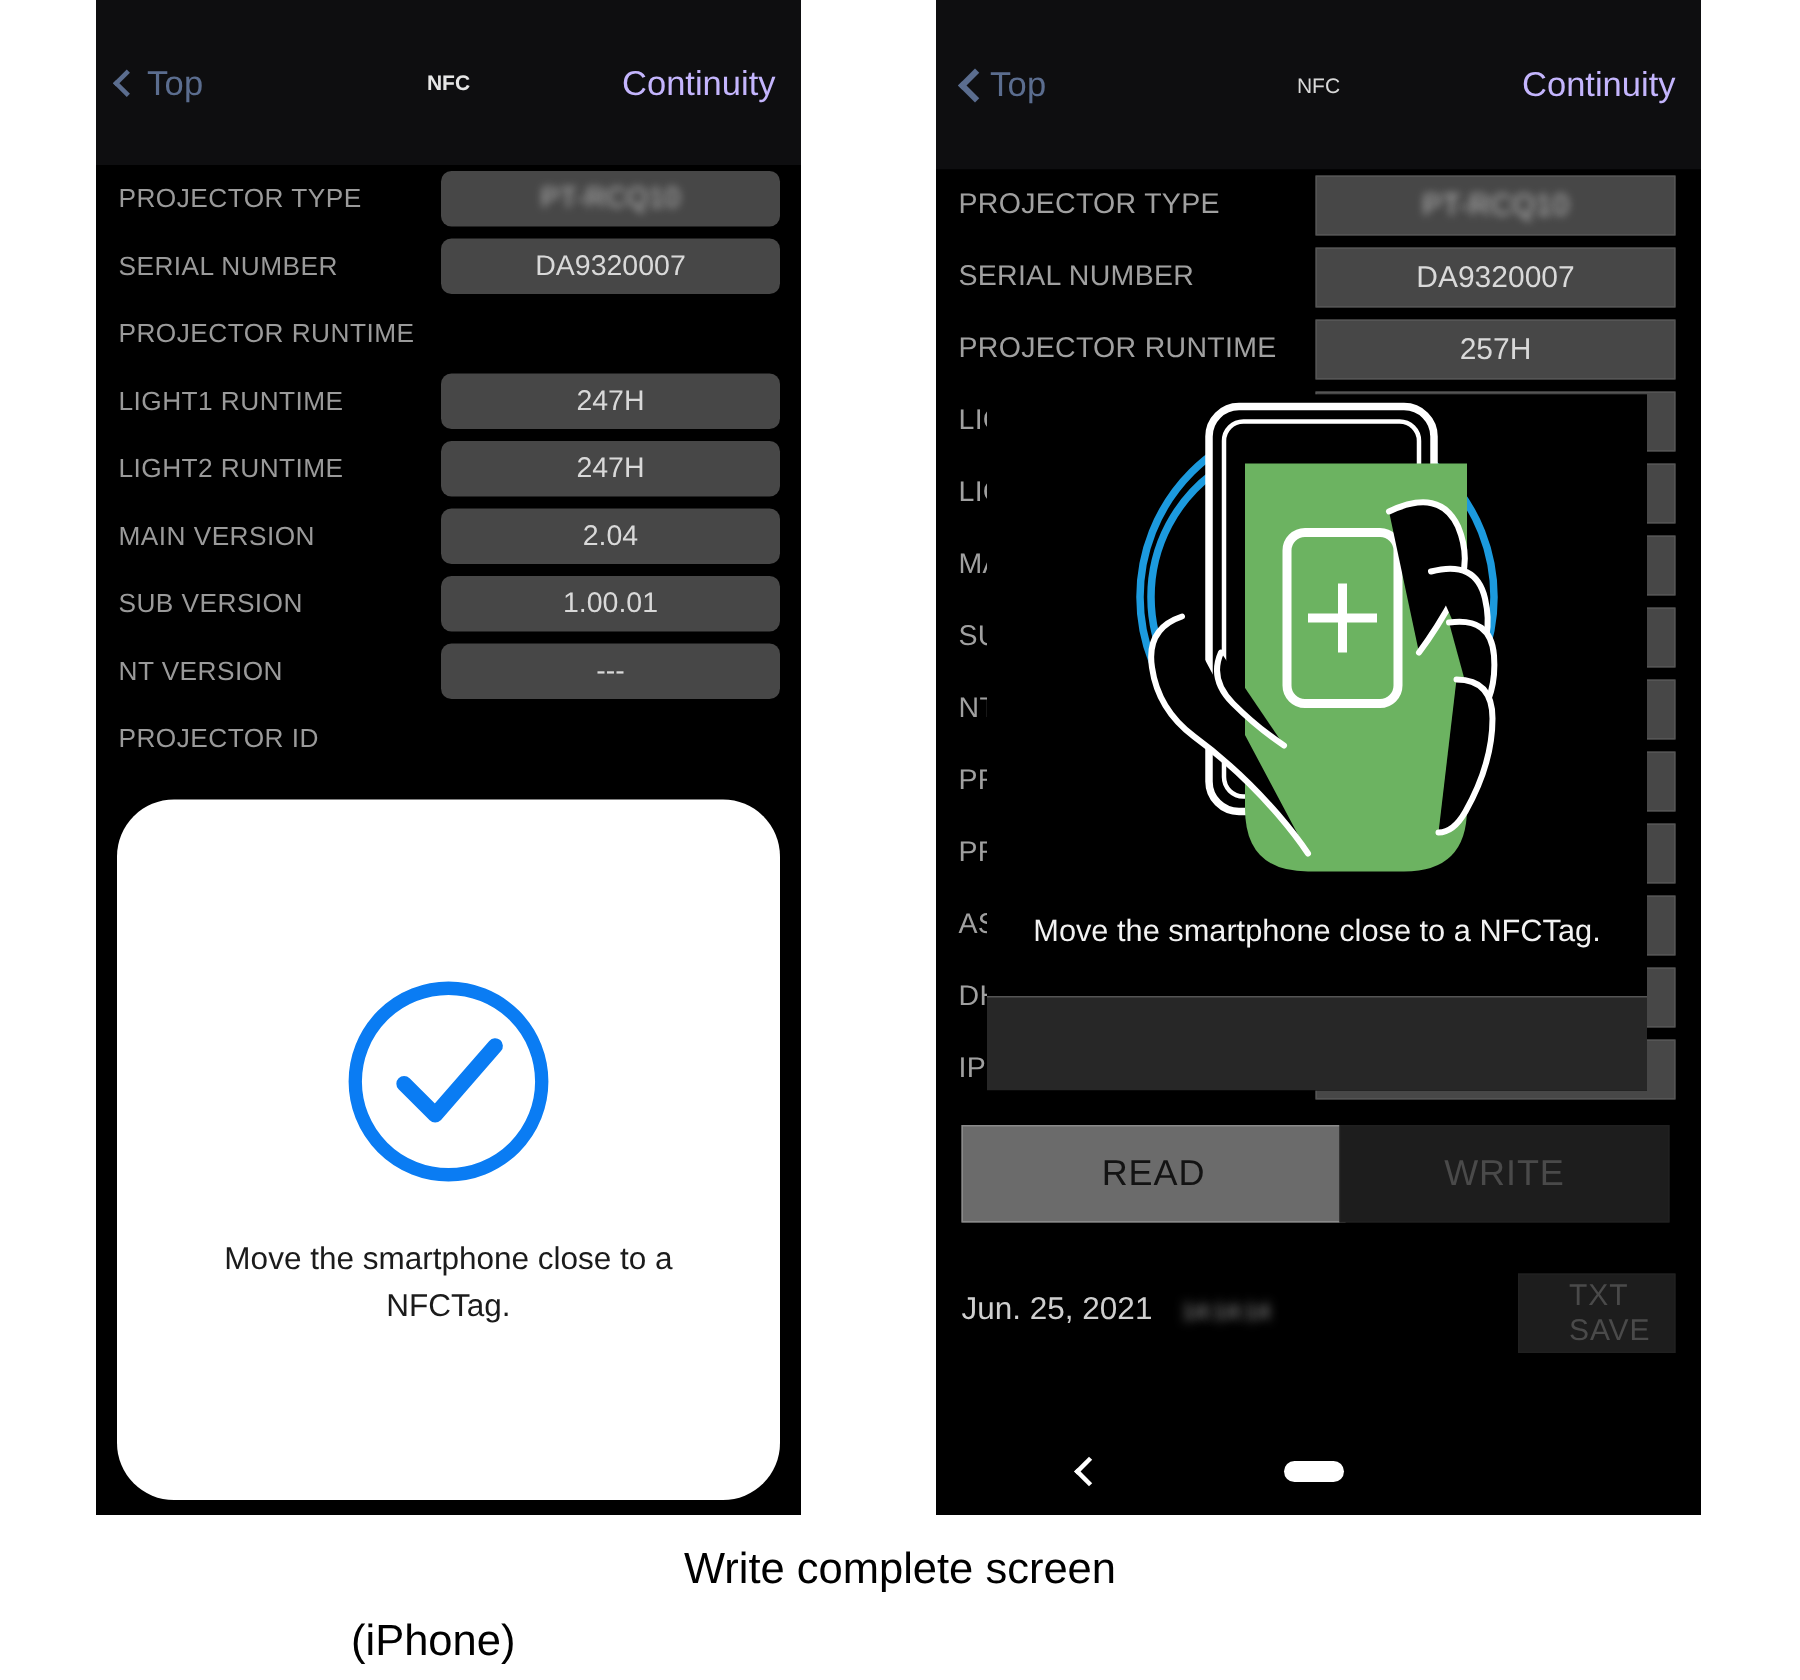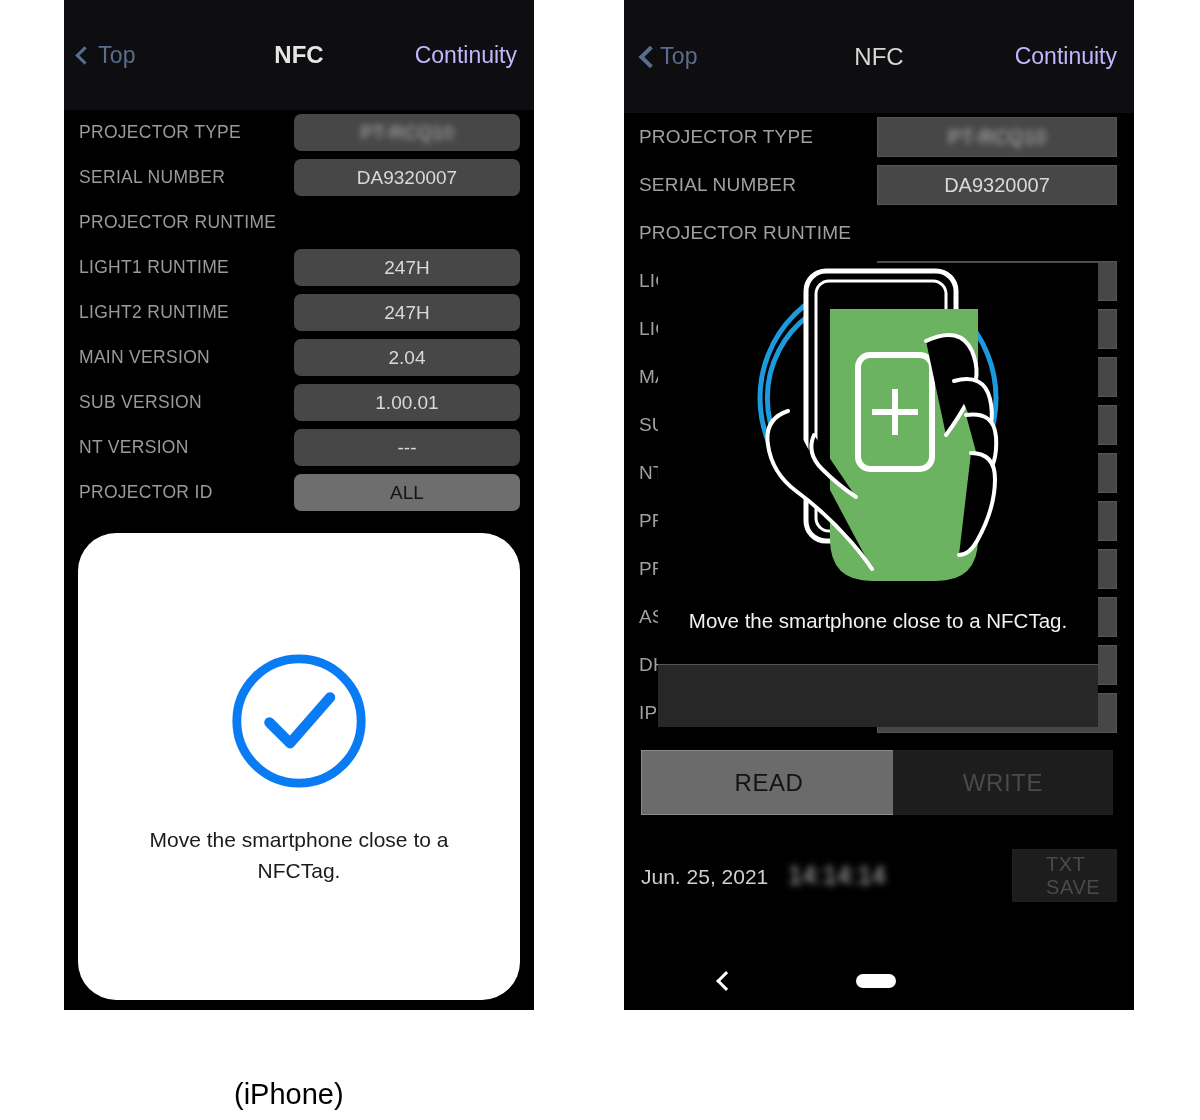--- a/index.html
+++ b/index.html
@@ -26,21 +26,21 @@
   #android-panel .navbar { height: 113px; }
 
   .nav-back { display: flex; align-items: center; color: #5b6d8f; cursor: pointer; }
   .chev-left {
     display: inline-block; width: 13px; height: 13px;
     border-left: 3.2px solid #5b6d8f; border-bottom: 3.2px solid #5b6d8f;
     transform: rotate(45deg);
   }
   .nav-back-label { font-size: 23px; color: #5b6d8f; letter-spacing: .2px; }
   .nav-title { position: absolute; left: 0; right: 0; text-align: center;
-               font-size: 24px; color: #d8d8d8; pointer-events: none; }
+               font-size: 14px; color: #d8d8d8; pointer-events: none; }
   #iphone-panel .nav-title { font-weight: bold; color: #e6e6e6; }
   .nav-right { position: absolute; font-size: 23px; color: #c4b5fd; cursor: pointer; }
 
   #iphone-panel .nav-back { left: 14px; position: absolute; gap: 7px; }
   #iphone-panel .nav-right { right: 17px; }
   #android-panel .nav-back { left: 18px; position: absolute; gap: 2px; }
   #android-panel .nav-back .chev-left { width: 16px; height: 16px; border-width: 4px; }
   #android-panel .nav-right { right: 17px; }
 
   
@@ -108,21 +108,21 @@
   }
   #btn-read  { left: 17px;  top: 13px; width: 256px; height: 65px;
                background: #6b6b6b; color: #131313; border: 1px solid #8a8a8a; }
   #btn-write { left: 269px; top: 13px; width: 220px; height: 65px;
                background: #1d1d1d; color: #4a4a4a; border: 1px solid #202020; }
   #btn-txtsave { right: 17px; top: 112px; width: 105px; height: 53px;
                background: #1d1d1d; color: #4a4a4a; border: 1px solid #202020;
                font-size: 20px; padding-left: 33px; }
   #timestamp { position: absolute; left: 17px; top: 124px;
                font-size: 21px; color: #cfcfcf; display: flex; align-items: baseline; gap: 20px; }
-  #timestamp .time { color: transparent; text-shadow: 0 0 7px rgba(215,215,215,.9); font-size: 25px; text-align: right; }
+  #timestamp .time { color: transparent; text-shadow: 0 0 7px rgba(215,215,215,.9); font-size: 15px; text-align: right; }
 
   
   #android-sysnav {
     position: absolute; left: 0; bottom: 0; width: 510px; height: 58px;
     background: #000; display: flex; align-items: center;
   }
   #sysnav-back {
     position: absolute; left: 95px; width: 14px; height: 14px;
     border-left: 3.4px solid #fff; border-bottom: 3.4px solid #fff;
     transform: rotate(45deg); cursor: pointer;
@@ -181,21 +181,20 @@
         <div class="row">
           <span class="row-label">SUB VERSION</span>
           <span class="row-value">1.00.01</span>
         </div>
         <div class="row">
           <span class="row-label">NT VERSION</span>
           <span class="row-value">---</span>
         </div>
         <div class="row">
           <span class="row-label">PROJECTOR ID</span>
-          <span class="row-value highlight">ALL</span>
         </div>
       </div>
 
     <div id="iphone-dialog">
       <svg id="check-circle" viewBox="0 0 100 100">
         <circle cx="50" cy="50" r="42" fill="none" stroke="#0a7cf3" stroke-width="6"></circle>
         <path d="M30 51 L44 65 L71 34" fill="none" stroke="#0a7cf3" stroke-width="7" stroke-linecap="round" stroke-linejoin="round"></path>
       </svg>
       <div class="msg">Move the smartphone close to a NFCTag.</div>
     </div>
@@ -216,20 +215,21 @@
         <div class="row">
           <span class="row-label">PROJECTOR TYPE</span>
           <span class="row-value blurred">PT-RCQ10</span>
         </div>
         <div class="row">
           <span class="row-label">SERIAL NUMBER</span>
           <span class="row-value">DA9320007</span>
         </div>
         <div class="row">
           <span class="row-label">PROJECTOR RUNTIME</span>
+          <span class="row-value">257H</span>
         </div>
         <div class="row">
           <span class="row-label">LIGHT1 RUNTIME</span>
           <span class="row-value"></span>
         </div>
         <div class="row">
           <span class="row-label">LIGHT2 RUNTIME</span>
           <span class="row-value"></span>
         </div>
         <div class="row">
@@ -307,14 +307,15 @@
       <div class="msg">Move the smartphone close to a NFCTag.</div>
       <div class="btn-strip"></div>
     </div>
 
     <div id="android-sysnav">
       <span id="sysnav-back"></span>
       <span id="sysnav-home"></span>
     </div>
   </div>
 
+  <div class="caption" id="caption-main">Write complete screen</div>
   <div class="caption" id="caption-iphone">(iPhone)</div>
 </div>
 
 </body></html>

